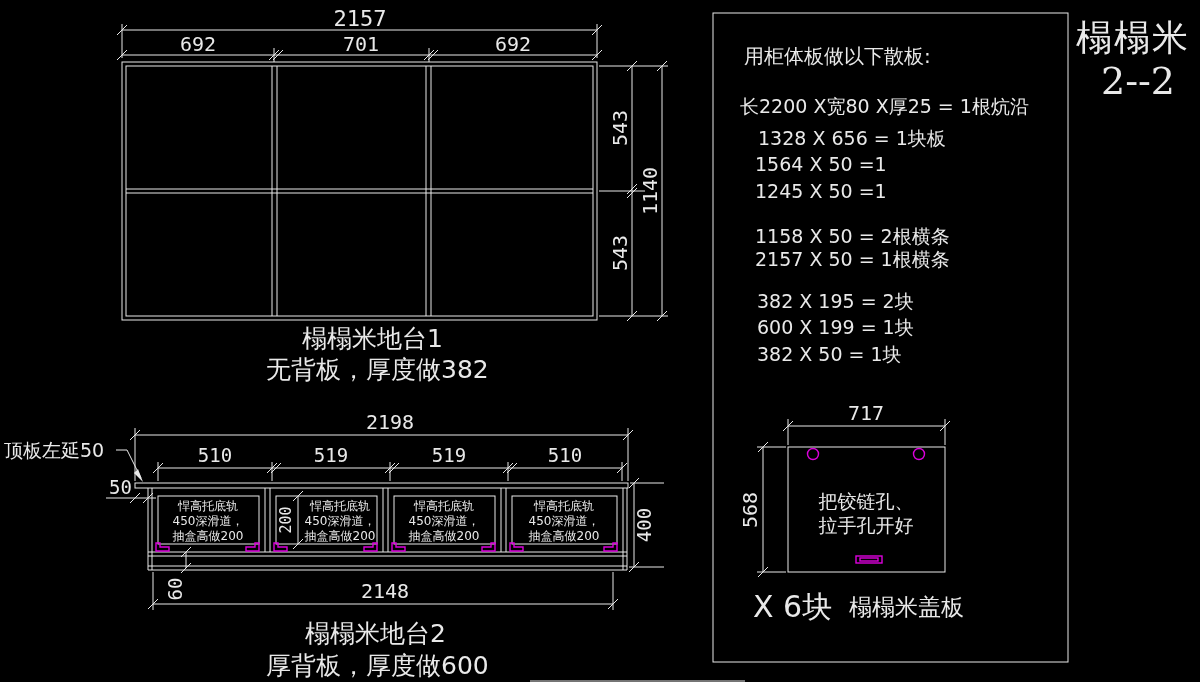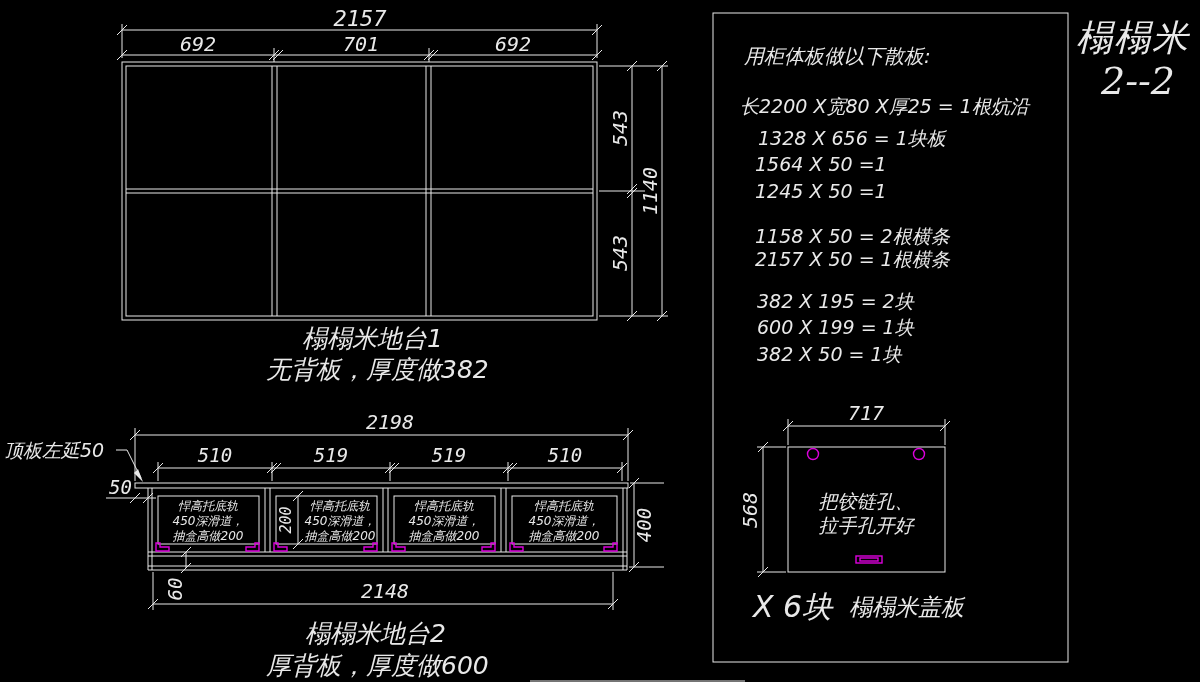--- a/index.html
+++ b/index.html
@@ -1,16 +1,16 @@
 <!DOCTYPE html>
 <html><head>
 <meta charset="utf-8">
 <style>
   html,body{margin:0;padding:0;background:#000;}
-  .stage{position:relative;width:1200px;height:682px;background:#000;overflow:hidden;font-style:italic;}
+  .stage{position:relative;width:1200px;height:682px;background:#000;overflow:hidden;}
   svg{display:block;}
   .ln{stroke:#e9e9e9;stroke-width:1;fill:none;}
   .mg{stroke:#dd00dd;stroke-width:1.4;fill:none;}
   .mgf{fill:#dd00dd;stroke:none;}
   text{fill:#e9e9e9;}
   .t-dim{font-family:"DejaVu Sans Mono","Liberation Mono",monospace;}
   .t-cn{font-family:"DejaVu Sans","Liberation Sans",sans-serif;}
   .t-serif{font-family:"DejaVu Serif","Liberation Serif",serif;}
   .mid{text-anchor:middle;}
 </style>

